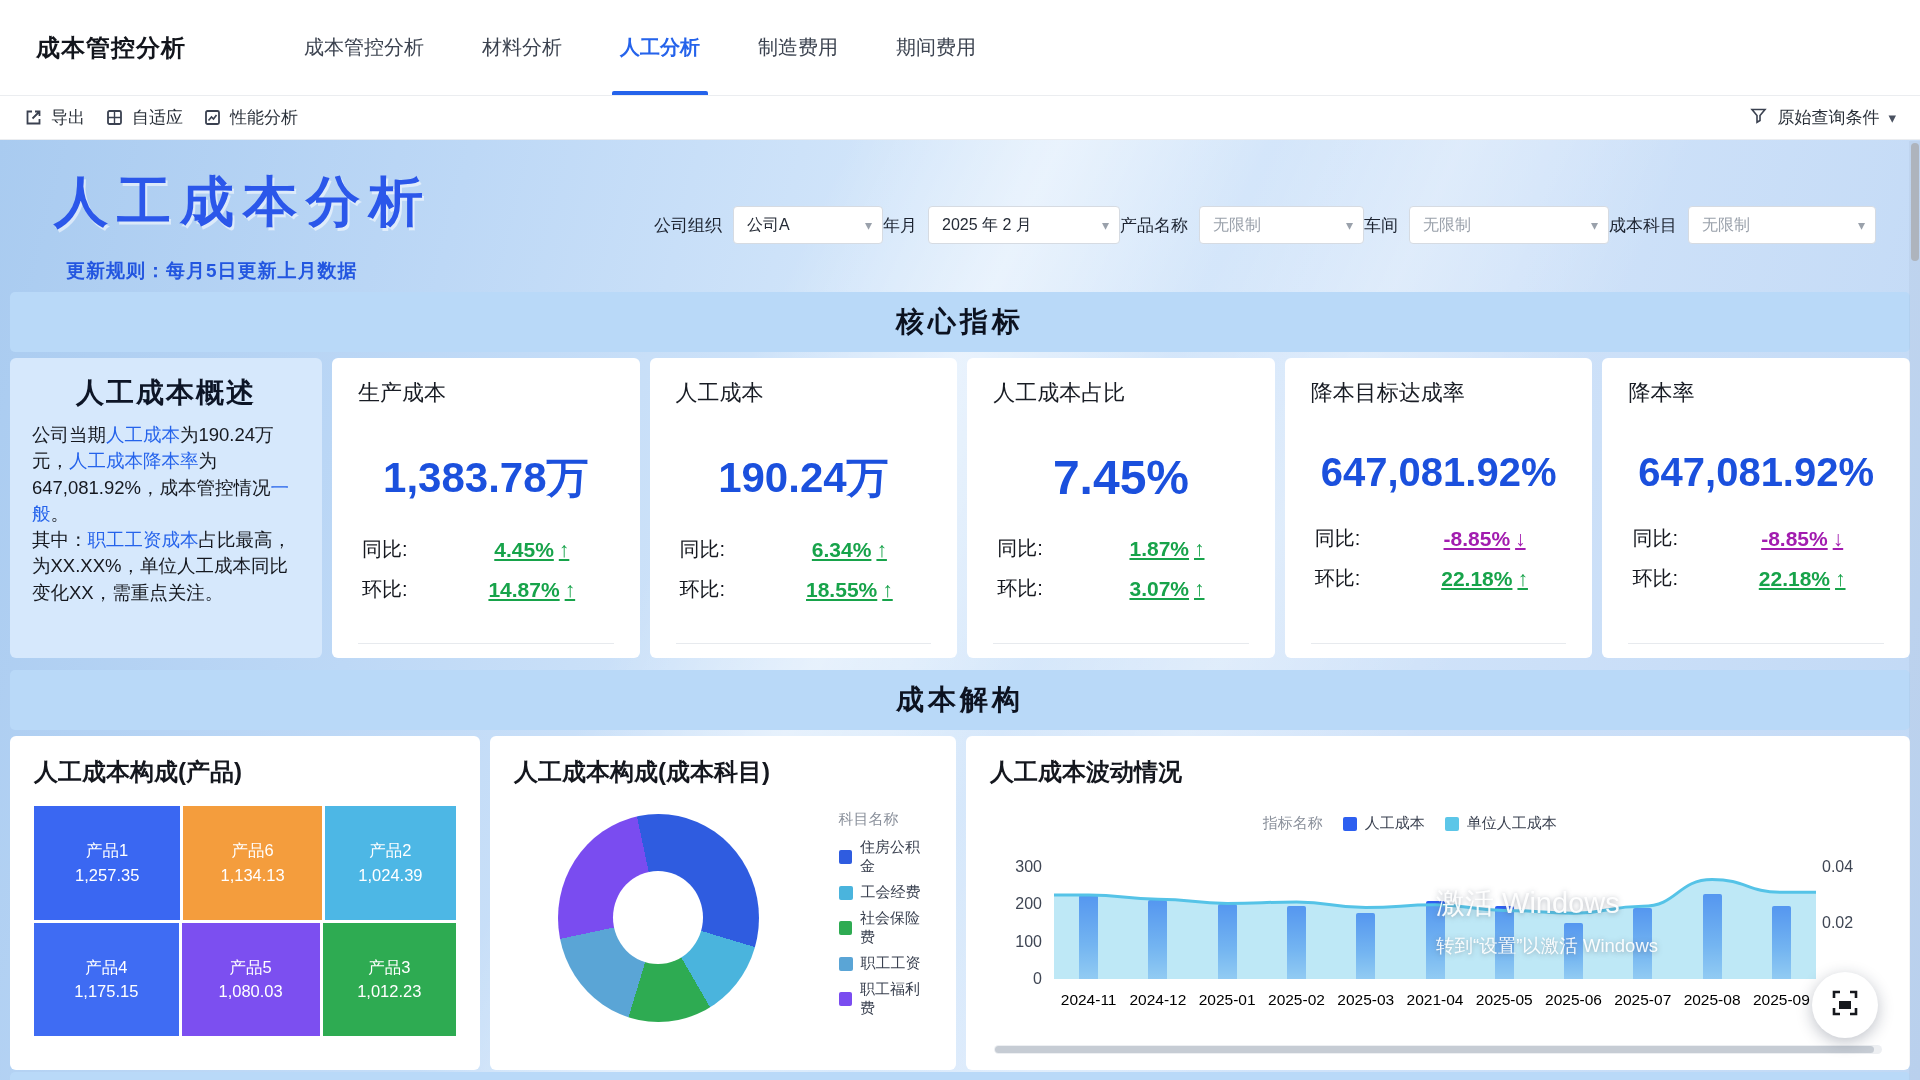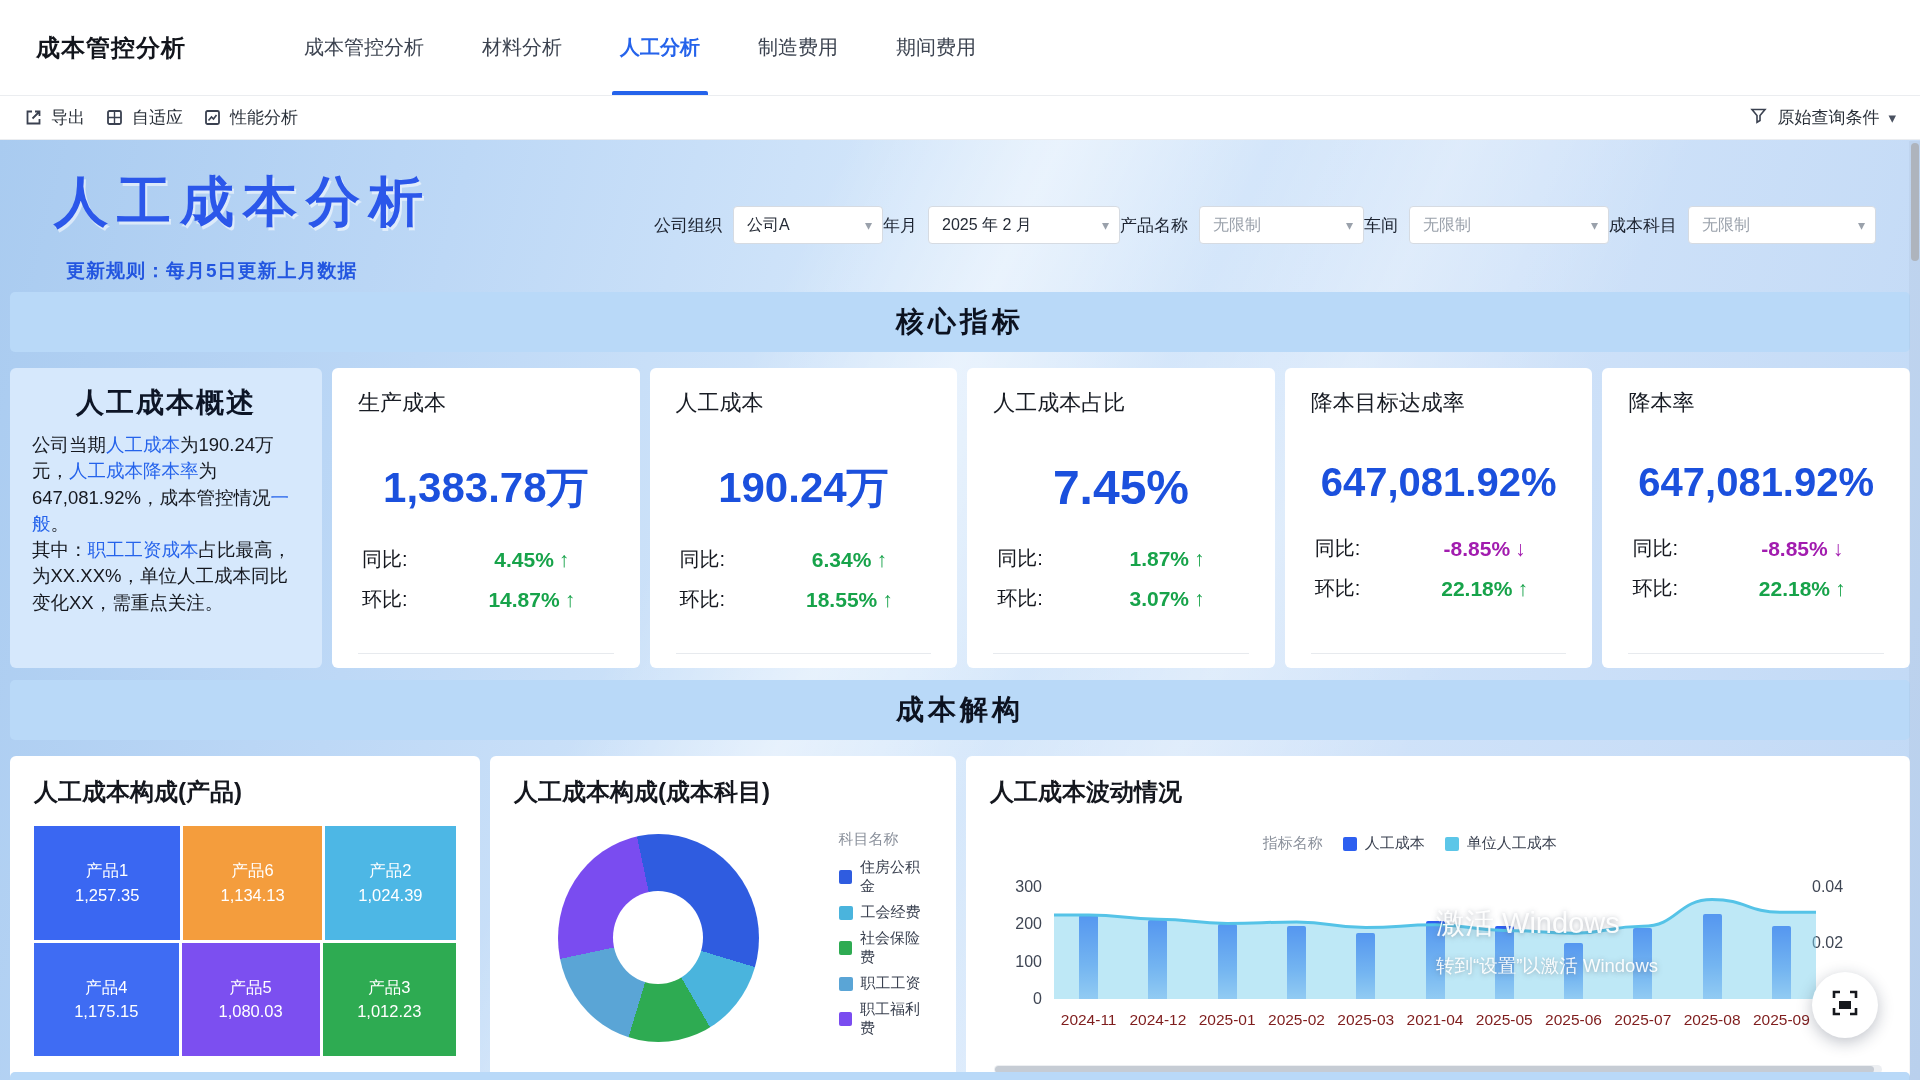--- a/index.html
+++ b/index.html
@@ -36,38 +36,38 @@
   .dash-sub { position:absolute; left:66px; top:118px; font-size:19px; font-weight:bold; color:#2356e0; letter-spacing:1px; }
 
   .filters { position:absolute; right:44px; top:66px; display:flex; align-items:center; z-index:2; }
   .filter { display:flex; align-items:center; gap:11px; }
   .filter-label { font-size:17px; color:#1c2330; white-space:nowrap; }
   .select { position:relative; background:#fff; border:1px solid #d6dbe2; border-radius:4px; height:38px;
     display:flex; align-items:center; padding:0 32px 0 13px; font-size:16px; color:#252b36; cursor:pointer; }
   .select.muted { color:#9aa1ab; }
   .select .chev { position:absolute; right:10px; color:#9aa1ab; font-size:14px; }
 
-  .band { margin:0 10px 16px; height:60px; background:#b9d9f8; border-radius:5px;
+  .band { margin:0 10px 6px; height:60px; background:#b9d9f8; border-radius:5px;
     display:flex; align-items:center; justify-content:center; position:relative; z-index:1; }
   .band-title { font-size:28px; font-weight:800; color:#0c1220; letter-spacing:4px; }
 
   
   .cards-row { display:flex; gap:10px; margin:0 10px 12px; height:300px; position:relative; z-index:1; }
   .summary-card { flex:0 0 312px; background:#d6e8fc; border-radius:6px; padding:16px 22px; }
   .summary-title { text-align:center; font-size:28px; font-weight:800; color:#0d1526; letter-spacing:2px; margin-bottom:10px; }
   .summary-body { font-size:18.5px; line-height:1.42; color:#15181f; }
   .summary-body .link { color:#2563eb; cursor:pointer; }
   .metric-card { flex:1 1 0; background:#fff; border-radius:6px; padding:20px 26px; position:relative; }
   .metric-card::after { content:""; position:absolute; left:26px; right:26px; bottom:14px; height:1px; background:#e7eaee; }
   .metric-title { font-size:22px; color:#181c24; }
   .metric-value { text-align:center; margin-top:42px; font-weight:800; color:#1b50dd; white-space:nowrap; }
   .metric-rows { margin-top:30px; display:flex; flex-direction:column; gap:13px; padding:0 4px; }
   .metric-row { display:flex; align-items:center; font-size:20px; color:#15181f; }
   .metric-row .mlabel { width:92px; }
-  .metric-row .mval { flex:1; text-align:center; font-weight:bold; font-size:21px; white-space:nowrap; }
+  .metric-row .mval { flex:1; text-align:center; font-weight:bold; font-size:21px; white-space:nowrap;text-decoration:underline; }
   .up { color:#17a34a; } .down { color:#a21caf; }
   .arrow { font-weight:bold; margin-left:5px; font-size:21px; }
 
   
   .charts-row { display:flex; gap:10px; margin:0 10px; height:334px; position:relative; z-index:1; }
   .chart-card { background:#fff; border-radius:6px; padding:20px 24px; position:relative; overflow:hidden; }
   .treemap-card { flex:0 0 470px; }
   .donut-card { flex:0 0 466px; }
   .combo-card { flex:1 1 0; }
   .chart-title { font-size:24px; font-weight:800; color:#14171e; }
@@ -81,27 +81,27 @@
   .donut { width:208px; height:208px; border-radius:50%; position:relative; margin-left:44px; cursor:pointer; }
   .donut::after { content:""; position:absolute; inset:27.5%; background:#fff; border-radius:50%; }
   .donut-legend { margin-left:80px; font-size:15px; color:#3a4150; }
   .legend-title { color:#8a909b; margin-bottom:9px; font-size:15px; }
   .legend-item { display:flex; align-items:center; gap:8px; margin:7px 0; cursor:pointer; }
   .legend-swatch { width:14px; height:14px; border-radius:2px; }
 
   .combo-legend { position:absolute; top:78px; left:47%; transform:translateX(-50%);
     display:flex; align-items:center; gap:20px; font-size:15px; color:#3a4150; white-space:nowrap; }
   .combo-legend .legend-item { margin:0; }
-  .combo-body { position:absolute; left:88px; right:108px; top:131px; height:112px; }
+  .combo-body { position:absolute; left:88px; right:98px; top:131px; height:112px; }
   .bar { position:absolute; bottom:0; width:19px; border-radius:2px 2px 0 0;
     background:linear-gradient(180deg,#2c5cf2 0%,#6a98f4 60%,#a6c5f8 100%); cursor:pointer; }
   .combo-svg { position:absolute; inset:0; pointer-events:none; }
   .tick-left { position:absolute; left:-64px; width:52px; text-align:right; font-size:16px; color:#3f4654; }
   .tick-right { position:absolute; right:-70px; width:60px; text-align:left; font-size:16px; color:#3f4654; }
-  .xlabel { position:absolute; top:calc(100% + 12px); transform:translateX(-50%); font-size:15.5px; color:#7f1d1d; white-space:nowrap; }
+  .xlabel { position:absolute; top:calc(100% + 12px); transform:translateX(-50%); font-size:15.5px; color:#000000; white-space:nowrap; }
   .hscroll-track { position:absolute; left:28px; right:28px; bottom:16px; height:9px; background:#edeff2; border-radius:5px; }
   .hscroll-thumb { position:absolute; left:1px; top:1px; bottom:1px; width:99%; background:#c6ccd4; border-radius:5px; cursor:pointer; }
 
   .watermark { position:absolute; left:470px; top:148px; z-index:6; pointer-events:none;
     color:rgba(255,255,255,.93); text-shadow:0 1px 5px rgba(90,100,115,.5); }
   .watermark .w1 { font-size:29px; }
   .watermark .w2 { font-size:18.5px; margin-top:9px; }
 
   .float-btn { position:absolute; right:42px; bottom:42px; width:66px; height:66px; border-radius:50%;
     background:#fff; box-shadow:0 4px 16px rgba(25,35,60,.28); display:flex; align-items:center; justify-content:center;

